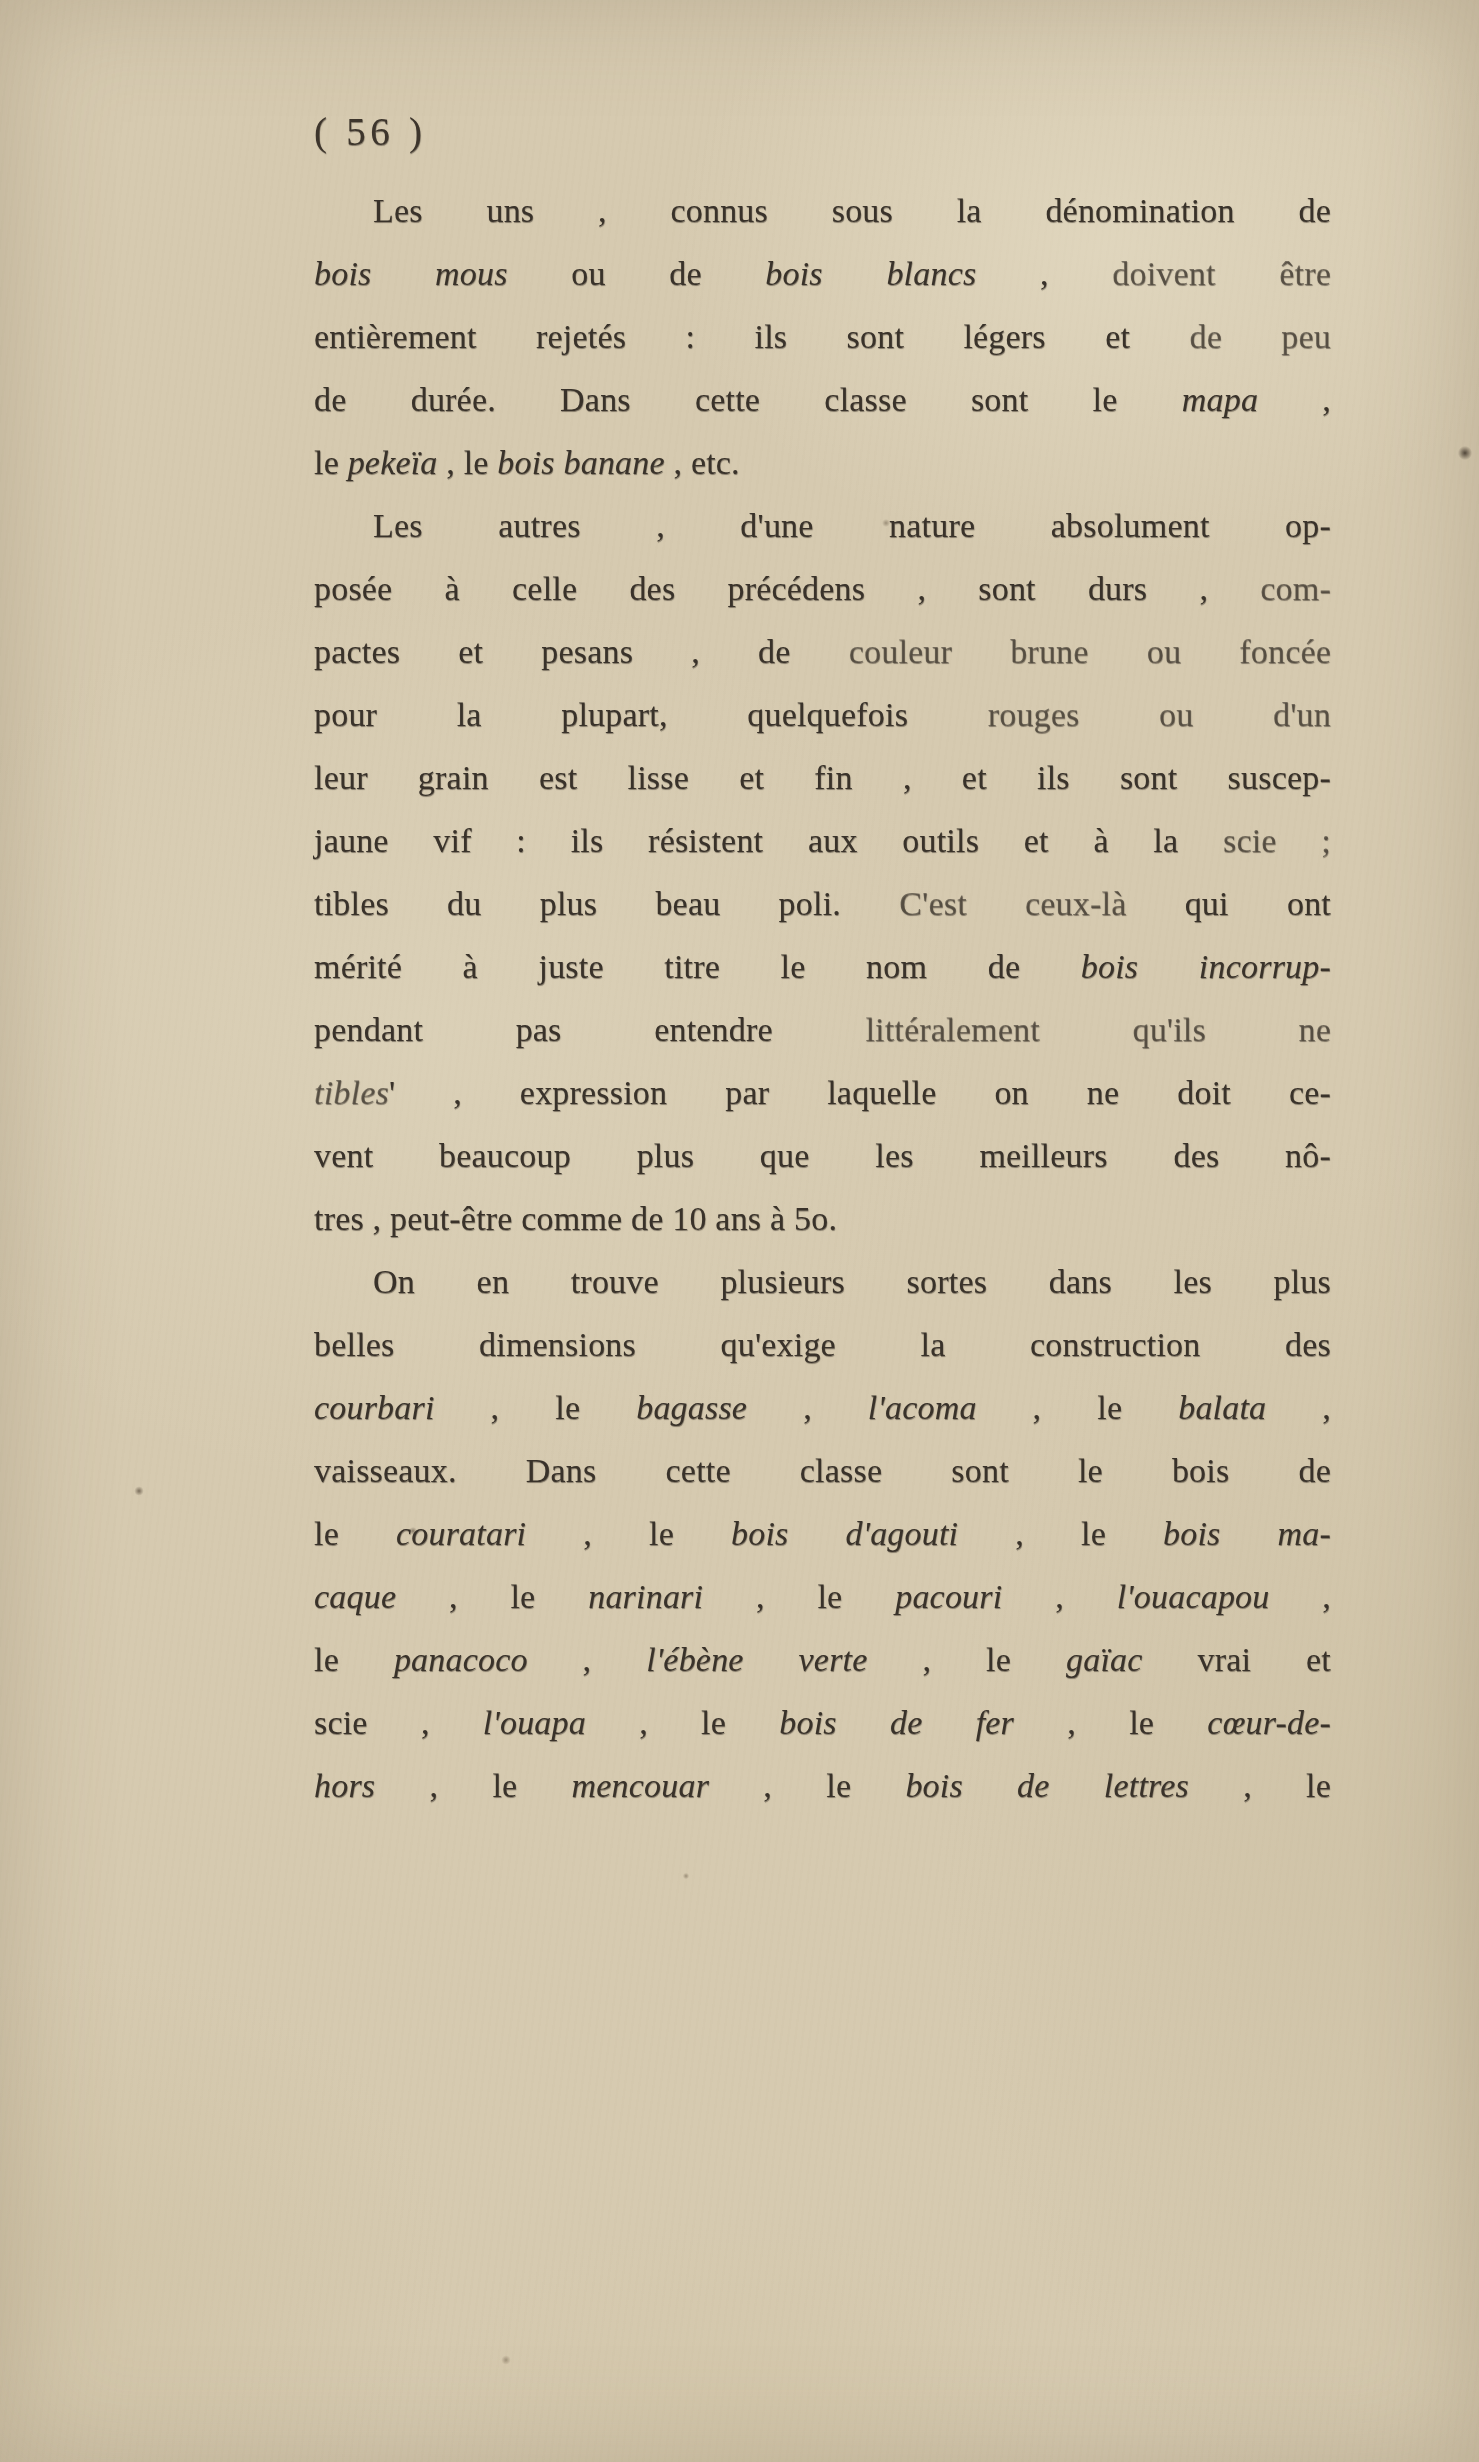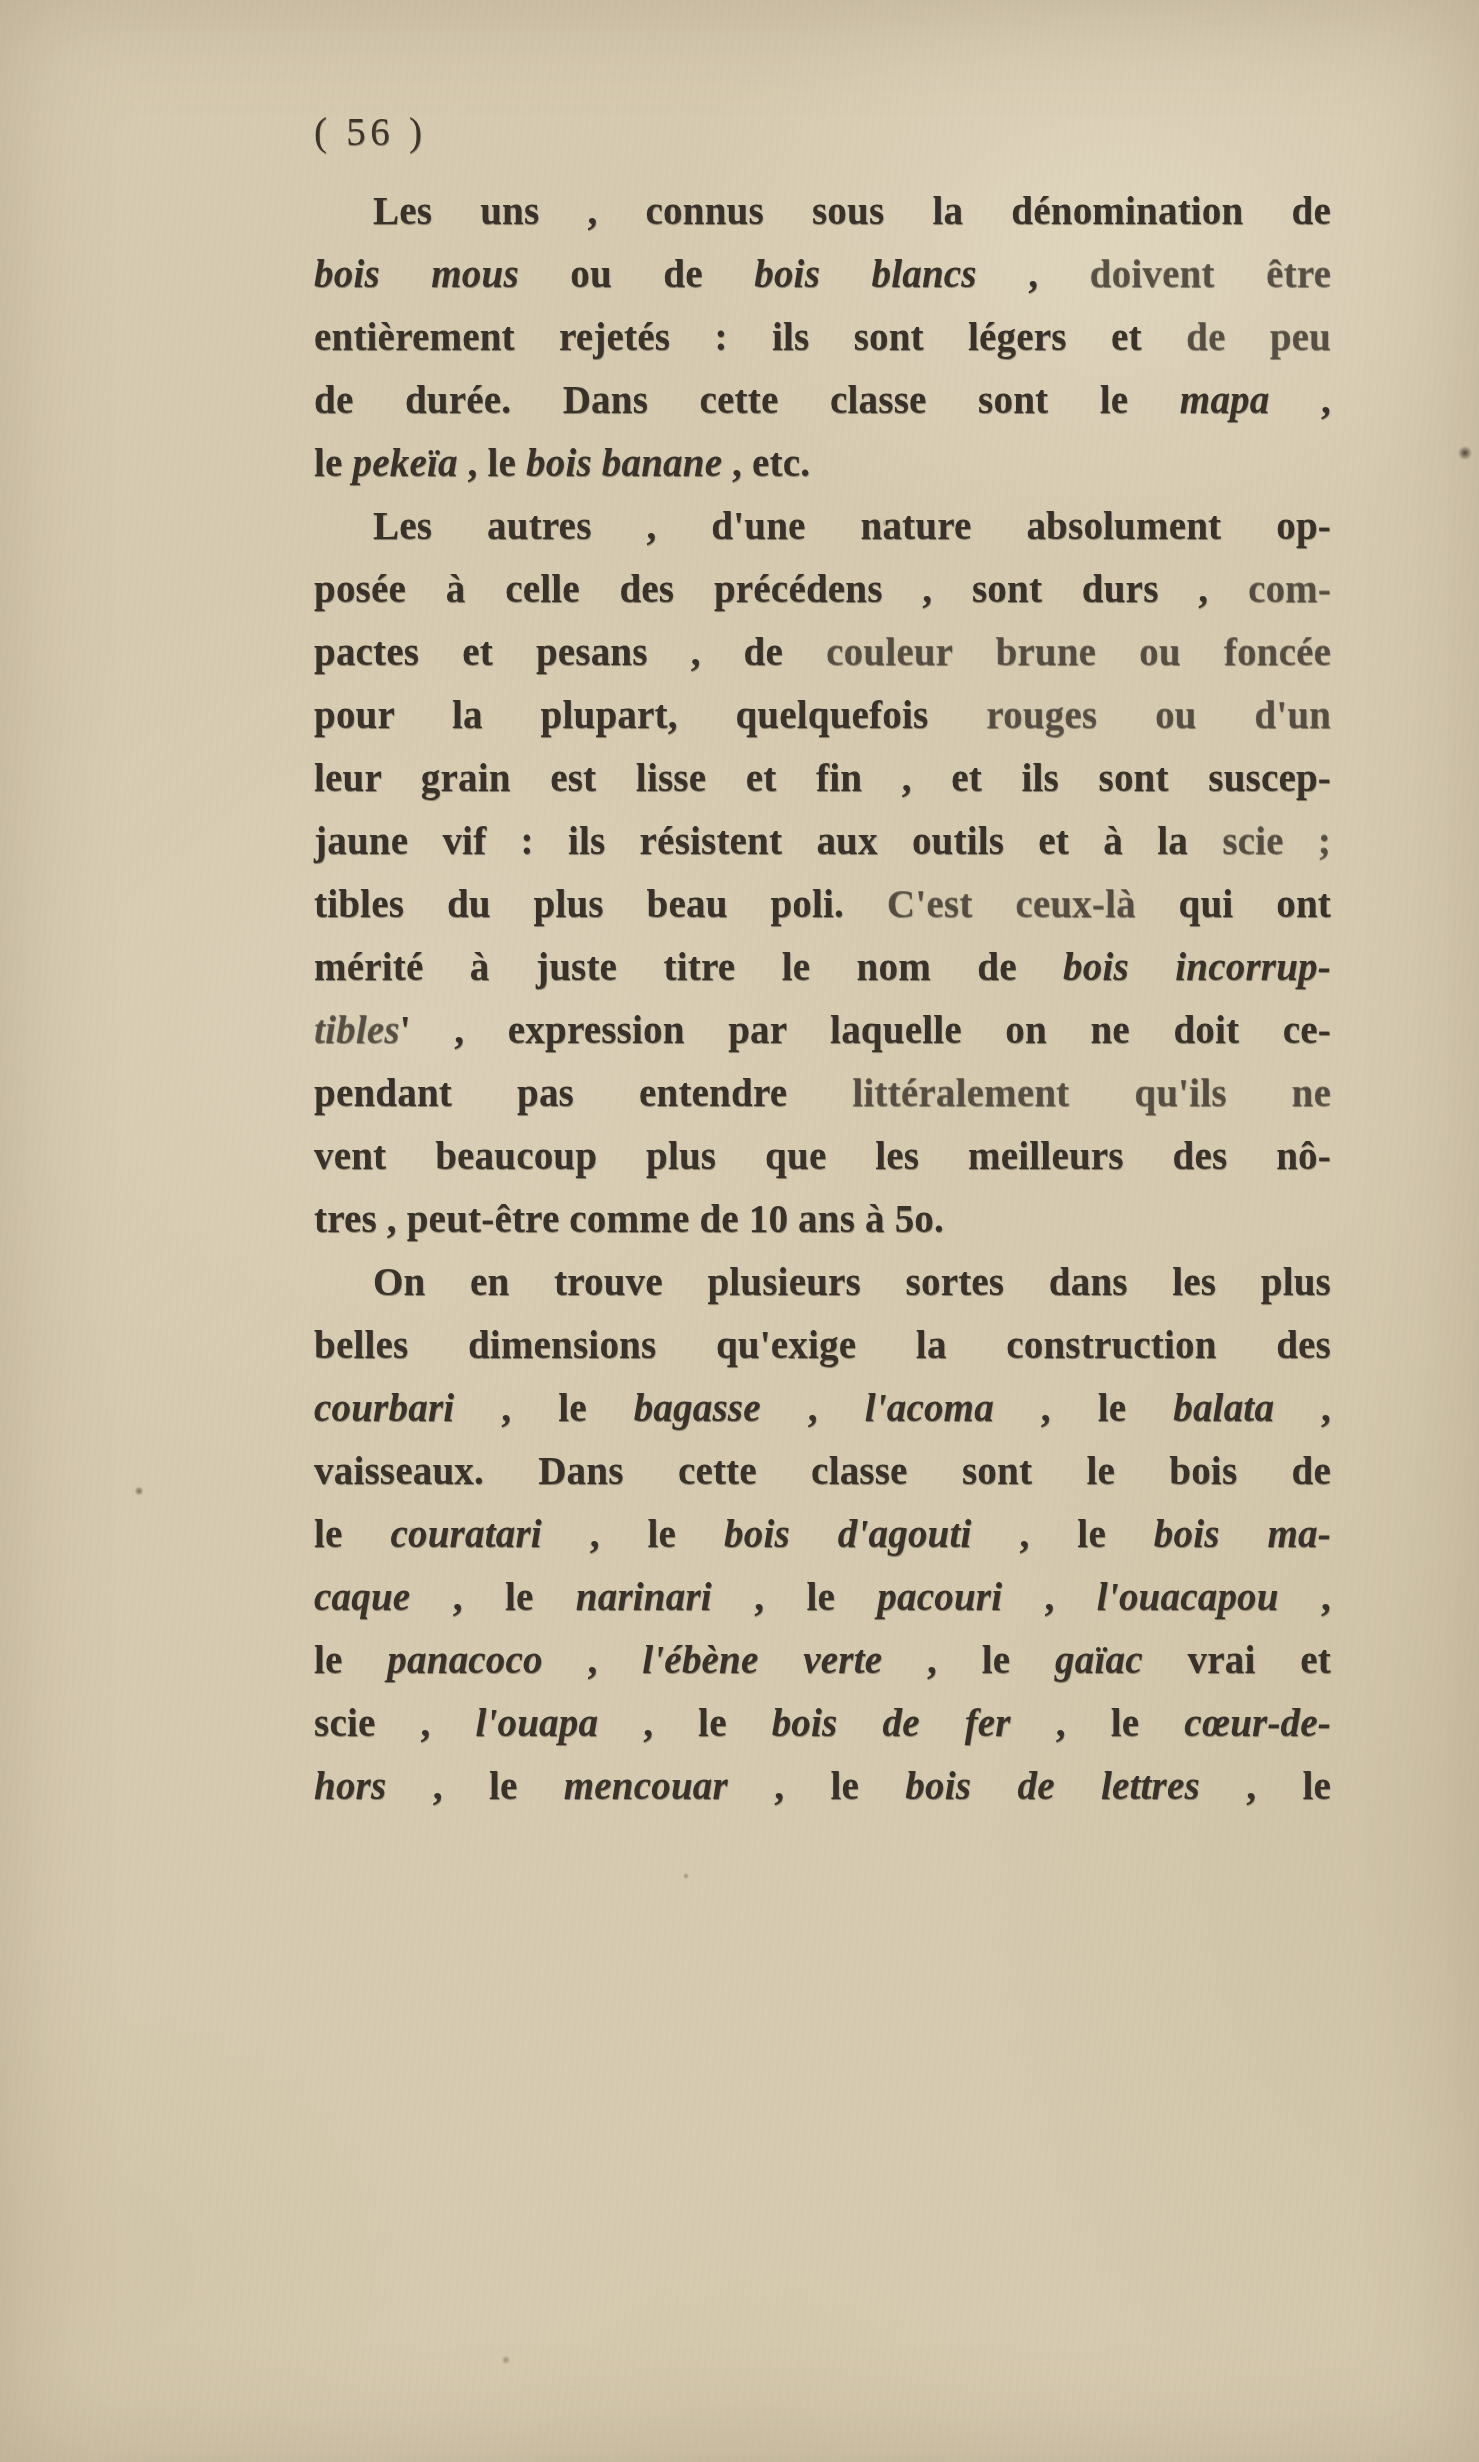--- a/index.html
+++ b/index.html
@@ -48,27 +48,26 @@
   .page-text {
     position: absolute;
     left: 314px;
     top: 179px;
     width: 1017px;
   }
 
   .line {
     height: 63px;
     line-height: 63px;
-    font-size: 39px;
+    font-size: 34px;
     letter-spacing: 0.2px;
     text-align: justify;
     text-align-last: justify;
     -moz-text-align-last: justify;
     text-shadow: 0.5px 0.6px 0.8px rgba(47,40,32,0.5);
-    font-weight: bold;
   }
   .line.indent { text-indent: 59px; }
   .line.short  { text-align-last: left; -moz-text-align-last: left; }
 
   .it   { font-style: italic; }
   .fade { color: rgba(57,50,42,0.62); margin-top: 31px; }
 </style>
 </head>
 <body>
 
@@ -82,22 +81,22 @@
       <div class="line"><span>de durée. Dans cette classe sont le </span><span class="it">mapa</span><span> ,</span></div>
       <div class="line short"><span>le </span><span class="it">pekeïa</span><span> , le </span><span class="it">bois banane</span><span> , etc.</span></div>
       <div class="line indent"><span>Les autres , d'une nature absolument op-</span></div>
       <div class="line"><span>posée à celle des précédens , sont durs , </span><span class="fade">com-</span></div>
       <div class="line"><span>pactes et pesans , de </span><span class="fade">couleur brune ou foncée</span></div>
       <div class="line"><span>pour la plupart, quelquefois </span><span class="fade">rouges ou d'un</span></div>
       <div class="line"><span>leur grain est lisse et fin , et ils sont suscep-</span></div>
       <div class="line"><span>jaune vif : ils résistent aux outils et à la </span><span class="fade">scie ;</span></div>
       <div class="line"><span>tibles du plus beau poli. </span><span class="fade">C'est ceux-là</span><span> qui ont</span></div>
       <div class="line"><span>mérité à juste titre le nom de </span><span class="it">bois incorrup-</span></div>
+      <div class="line"><span>pendant pas entendre </span><span class="fade">littéralement qu'ils ne</span></div>
       <div class="line"><span class="it fade">tibles</span><span>' , expression par laquelle on ne doit ce-</span></div>
-      <div class="line"><span>pendant pas entendre </span><span class="fade">littéralement qu'ils ne</span></div>
       <div class="line"><span>vent beaucoup plus que les meilleurs des nô-</span></div>
       <div class="line short"><span>tres , peut-être comme de 10 ans à 5o.</span></div>
       <div class="line indent"><span>On en trouve plusieurs sortes dans les plus</span></div>
       <div class="line"><span>belles dimensions qu'exige la construction des</span></div>
       <div class="line"><span class="it">courbari</span><span> , le </span><span class="it">bagasse</span><span> , </span><span class="it">l'acoma</span><span> , le </span><span class="it">balata</span><span> ,</span></div>
       <div class="line"><span>vaisseaux. Dans cette classe sont le bois de</span></div>
       <div class="line"><span>le </span><span class="it">couratari</span><span> , le </span><span class="it">bois d'agouti</span><span> , le </span><span class="it">bois ma-</span></div>
       <div class="line"><span class="it">caque</span><span> , le </span><span class="it">narinari</span><span> , le </span><span class="it">pacouri</span><span> , </span><span class="it">l'ouacapou</span><span> ,</span></div>
       <div class="line"><span>le </span><span class="it">panacoco</span><span> , </span><span class="it">l'ébène verte</span><span> , le </span><span class="it">gaïac</span><span> vrai et</span></div>
       <div class="line"><span>scie , </span><span class="it">l'ouapa</span><span> , le </span><span class="it">bois de fer</span><span> , le </span><span class="it">cœur-de-</span></div>

